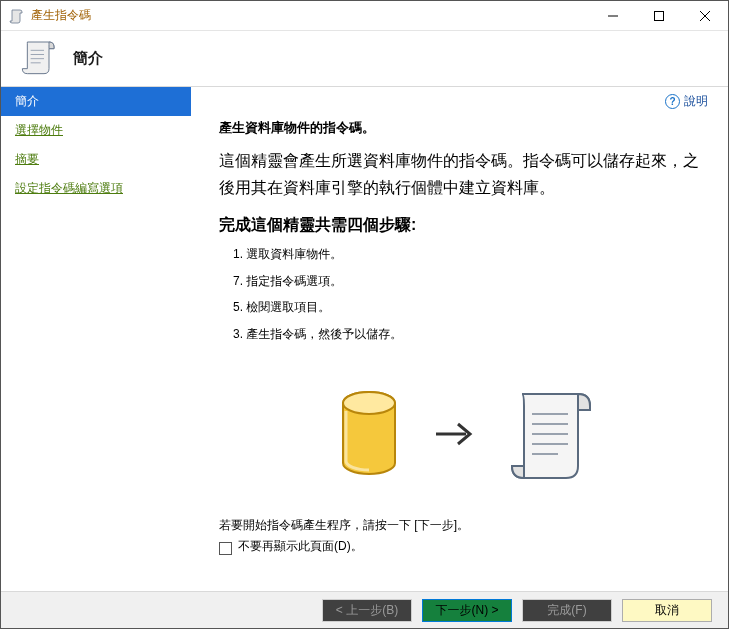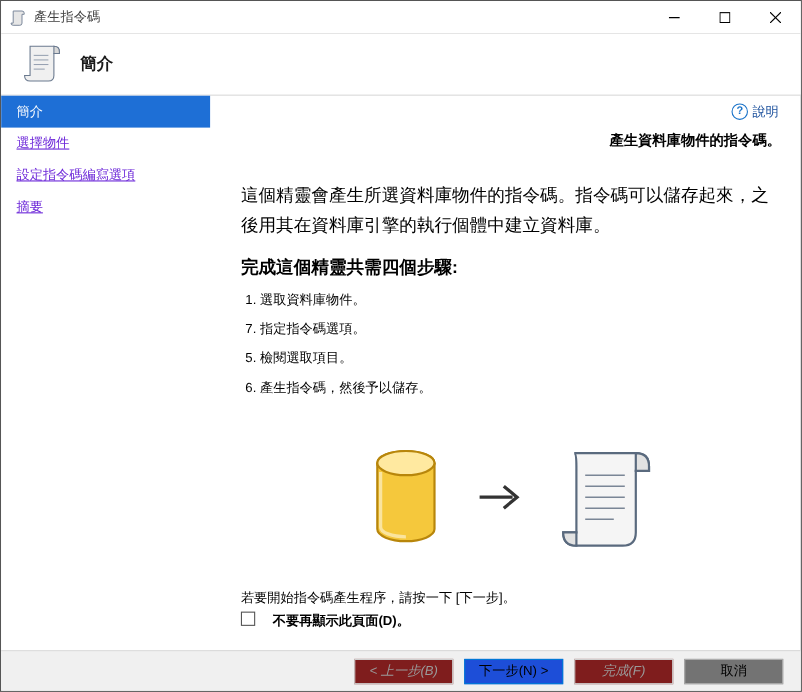--- a/index.html
+++ b/index.html
@@ -20,21 +20,21 @@
       padding-left: 8px;
       border-bottom: 1px solid #e5e5e5;
     }
     .titlebar-icon {
       width: 16px; height: 16px;
       margin-right: 6px;
     }
     .titlebar-title {
       flex: 1;
       font-size: 12px;
-      color: #404040;
+      color: #a16207;
     }
     .titlebar-controls { display: flex; height: 100%; }
     .titlebar-btn {
       width: 46px; height: 30px;
       display: flex; align-items: center; justify-content: center;
       font-family: "Segoe MDL2 Assets", sans-serif;
       font-size: 10px;
       color: #000;
     }
     .header {
@@ -57,21 +57,21 @@
       border-top: 1px solid #d9d9d9;
     }
     .sidebar {
       width: 190px;
       background: #ffffff;
       padding-top: 0;
     }
     .sidebar-item {
       padding: 6px 14px;
       font-size: 12px;
-      color: #6d28d9;
+      color: #4d7c0f;
       cursor: default;
       text-decoration: underline;
     }
     .sidebar-item.active {
       background: #1a73e8;
       background: #2a7ad9;
       background: #1e6fd6;
       color: #ffffff;
       text-decoration: none;
     }
@@ -98,49 +98,47 @@
       display: inline-flex;
       align-items: center;
       justify-content: center;
       font-weight: bold;
       font-size: 10px;
     }
     .content-heading {
       font-size: 13px;
       font-weight: bold;
       margin-top: 26px;
-      margin-bottom: 28px;
-      text-align: right;
+      margin-bottom: 10px;
     }
     .content-desc {
       font-size: 16px;
       line-height: 1.7;
       margin-bottom: 14px;
     }
     .steps-intro { font-size: 16px; margin-bottom: 8px; font-weight: bold; }
-    .step { font-size: 12px; margin: 6px 0 6px 4px; line-height: 1.7; }
+    .step { font-size: 12px; margin: 6px 0 6px 14px; line-height: 1.7; }
     .illustration {
       display: flex;
       align-items: center;
       justify-content: center;
       gap: 28px;
       margin-top: 40px;
       margin-bottom: 30px;
     }
     .instruction {
       font-size: 12px;
       margin-top: 20px;
       margin-bottom: 4px;
     }
     .checkbox-row {
       display: flex;
-      align-items: flex-start;
-      gap: 16px;
-      font-size: 12px;
-      font-weight: bold;
+      align-items: flex-end;
+      gap: 6px;
+      font-size: 12px;
     }
     .checkbox {
       width: 13px; height: 13px;
       border: 1px solid #555;
       background: #fff;
     }
     .footer {
       height: 37px;
       border-top: 1px solid #d9d9d9;
       display: flex;
@@ -148,33 +146,32 @@
       justify-content: flex-end;
       padding-right: 16px;
       gap: 10px;
       background: #f0f0f0;
     }
     .footer button {
       min-width: 90px;
       height: 23px;
       font-size: 12px;
       font-family: inherit;
-      background: #737373;
+      background: #fef9c3;
       border: 1px solid #adadad;
       cursor: pointer;
     }
     .footer button:disabled {
       color: #9a9a9a;
-      background: #7f1d1d;
+      background: #404040;
       border-color: #cfcfcf;
-      font-style: italic;
     }
     .footer button.default {
       border: 1.5px solid #0078d7;
-      background: #1d4ed8;
+      background: #15803d;
     }
     .arrow-svg { width: 46px; height: 46px; color: #333; }
   </style>
 </head>
 <body>
 
 <div class="titlebar">
   <span class="titlebar-icon">
     <svg viewBox="0 0 16 16">
       <path d="M3 2 L11 2 Q13 2 13 4 L13 5 L11 5 L11 13 Q11 15 9 15 L3 15 Q1 15 1 13 L3 13 L3 4 Q3 2 3 2 Z" fill="#e6e6e6" stroke="#6b7a8f" stroke-width="0.8"></path>
@@ -213,38 +210,38 @@
     </svg>
   </span>
   <span class="header-title">簡介</span>
 </div>
 
 <div class="body">
 
   <div class="sidebar">
     <div class="sidebar-item active">簡介</div>
     <div class="sidebar-item">選擇物件</div>
+    <div class="sidebar-item">摘要</div>
     <div class="sidebar-item">設定指令碼編寫選項</div>
-    <div class="sidebar-item">摘要</div>
   </div>
 
   <div class="content">
     <a class="help-link">
       <span class="help-icon">?</span>
       <span>說明</span>
     </a>
 
     <div class="content-heading">產生資料庫物件的指令碼。</div>
     <div class="content-desc">這個精靈會產生所選資料庫物件的指令碼。指令碼可以儲存起來，之後用其在資料庫引擎的執行個體中建立資料庫。</div>
 
     <div class="steps-intro">完成這個精靈共需四個步驟:</div>
     <div class="step">1. 選取資料庫物件。</div>
     <div class="step">7. 指定指令碼選項。</div>
     <div class="step">5. 檢閱選取項目。</div>
-    <div class="step">6. 產生指令碼，然後予以儲存。</div>
+    <div class="step">3. 產生指令碼，然後予以儲存。</div>
 
     <div class="illustration">
       <span>
         <svg width="70" height="90" viewBox="0 0 70 90">
           <ellipse cx="35" cy="14" rx="26" ry="11" fill="#f7d96a" stroke="#b8860b" stroke-width="2"></ellipse>
           <path d="M9 14 L9 74 A26 11 0 0 0 61 74 L61 14" fill="#f5c83c" stroke="#b8860b" stroke-width="2"></path>
           <ellipse cx="35" cy="14" rx="26" ry="11" fill="#ffe9a0" stroke="#b8860b" stroke-width="2"></ellipse>
           <path d="M12 22 L12 72 A23 9 0 0 0 35 81" fill="none" stroke="#ffffff" stroke-width="3" opacity="0.5"></path>
         </svg>
       </span>

